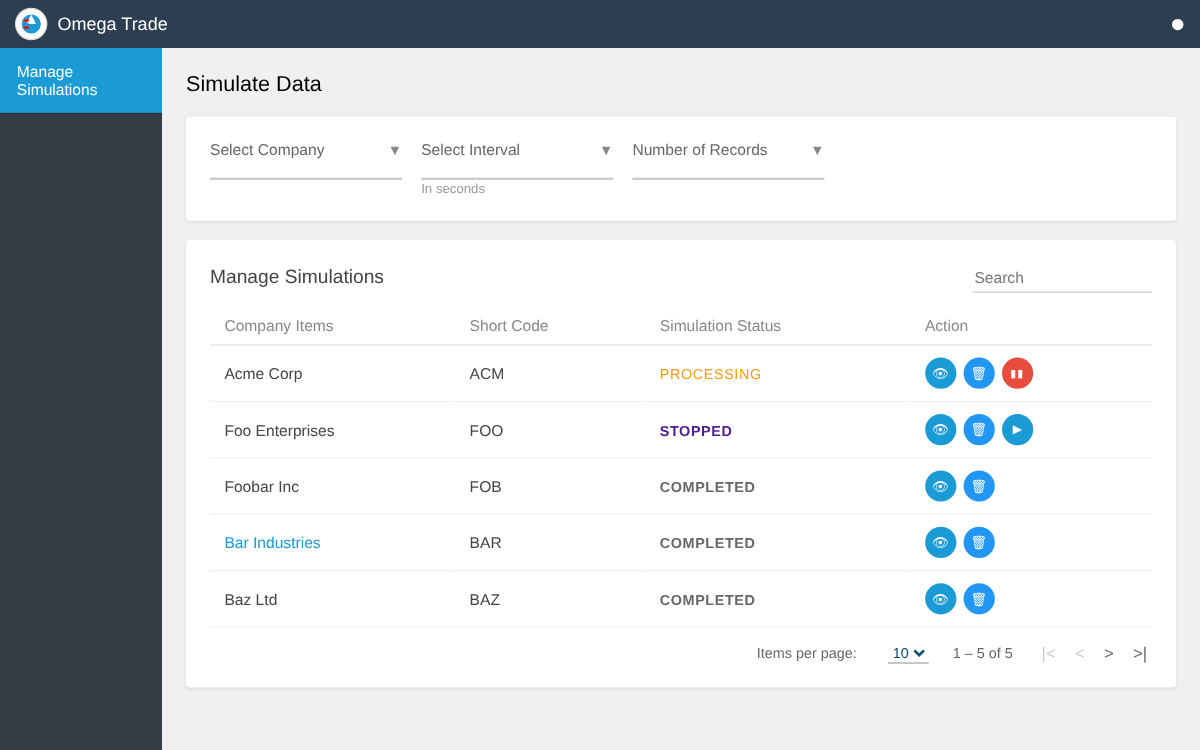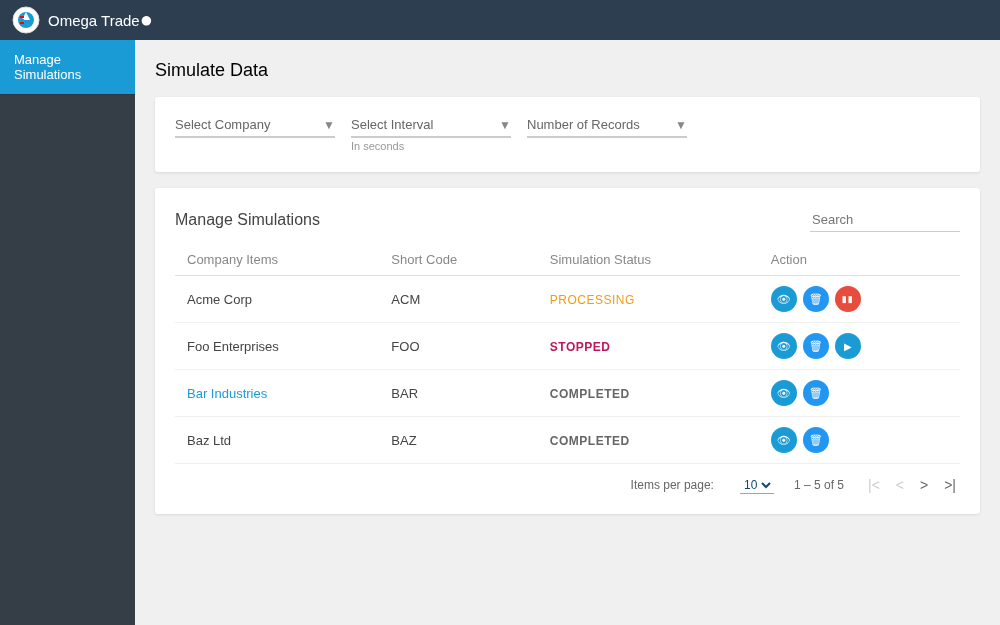--- a/index.html
+++ b/index.html
@@ -5,20 +5,21 @@
     * { box-sizing: border-box; margin: 0; padding: 0; }
     body { font-family: 'Segoe UI', Arial, sans-serif; font-size: 14px; background: #f0f0f0; display: flex; flex-direction: column; height: 625px; width: 1000px; overflow: hidden; }
 
     
     .top-nav {
       background: #2c3e50;
       height: 40px;
       display: flex;
       align-items: center;
       padding: 0 12px;
+      justify-content: space-between;
       flex-shrink: 0;
     }
     .top-nav-brand {
       display: flex;
       align-items: center;
       gap: 8px;
       color: white;
       font-size: 15px;
       font-weight: 500;
     }
@@ -90,21 +91,21 @@
     }
     .filter-group {
       display: flex;
       flex-direction: column;
       gap: 2px;
     }
     .filter-select-wrapper {
       display: flex;
       align-items: center;
       border-bottom: 2px solid #ccc;
-      padding-bottom: 4px;
+      padding-bottom: 16px;
       min-width: 160px;
       cursor: pointer;
       gap: 12px;
     }
     .filter-select-label {
       color: #666;
       font-size: 13px;
       flex: 1;
     }
     .filter-caret {
@@ -167,21 +168,21 @@
     }
     tbody tr {
       border-bottom: 1px solid #f0f0f0;
     }
     tbody td {
       padding: 10px 12px;
       font-size: 13px;
       color: #444;
     }
     .status-processing { color: #f39c12; font-size: 12px; font-weight: 400; letter-spacing: 0.5px; }
-    .status-stopped { color: #be185d; font-size: 12px; font-weight: 600; letter-spacing: 0.5px; }
+    .status-stopped { color: #4c1d95; font-size: 12px; font-weight: 600; letter-spacing: 0.5px; }
     .status-completed { color: #666; font-size: 12px; font-weight: 600; letter-spacing: 0.5px; }
 
     .action-icons {
       display: flex;
       align-items: center;
       gap: 6px;
     }
     .action-btn {
       width: 26px;
       height: 26px;
@@ -325,20 +326,31 @@
               <td><span class="status-stopped">STOPPED</span></td>
               <td>
                 <div class="action-icons">
                   <button class="action-btn btn-view" style="font-size: 11px;">👁</button>
                   <button class="action-btn btn-delete" style="font-size: 11px;">🗑</button>
                   <button class="action-btn btn-play" style="font-size: 10px;">▶</button>
                 </div>
               </td>
             </tr>
             <tr>
+              <td>Foobar Inc</td>
+              <td>FOB</td>
+              <td><span class="status-completed">COMPLETED</span></td>
+              <td>
+                <div class="action-icons">
+                  <button class="action-btn btn-view" style="font-size: 11px;">👁</button>
+                  <button class="action-btn btn-delete" style="font-size: 11px;">🗑</button>
+                </div>
+              </td>
+            </tr>
+            <tr>
               <td><span class="company-link">Bar Industries</span></td>
               <td>BAR</td>
               <td><span class="status-completed">COMPLETED</span></td>
               <td>
                 <div class="action-icons">
                   <button class="action-btn btn-view" style="font-size: 11px;">👁</button>
                   <button class="action-btn btn-delete" style="font-size: 11px;">🗑</button>
                 </div>
               </td>
             </tr>

